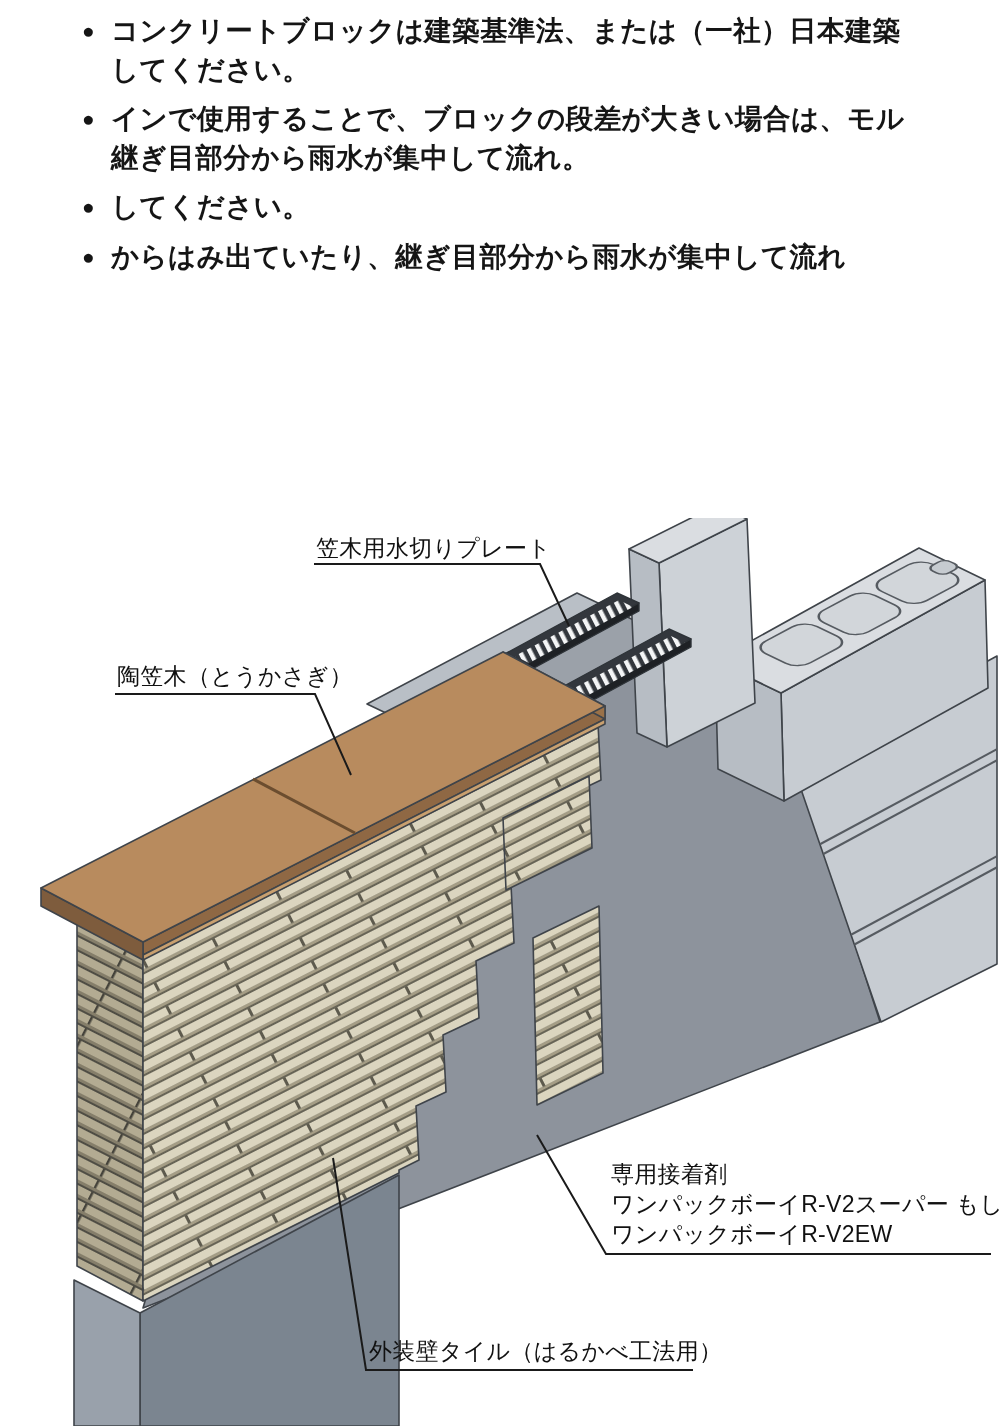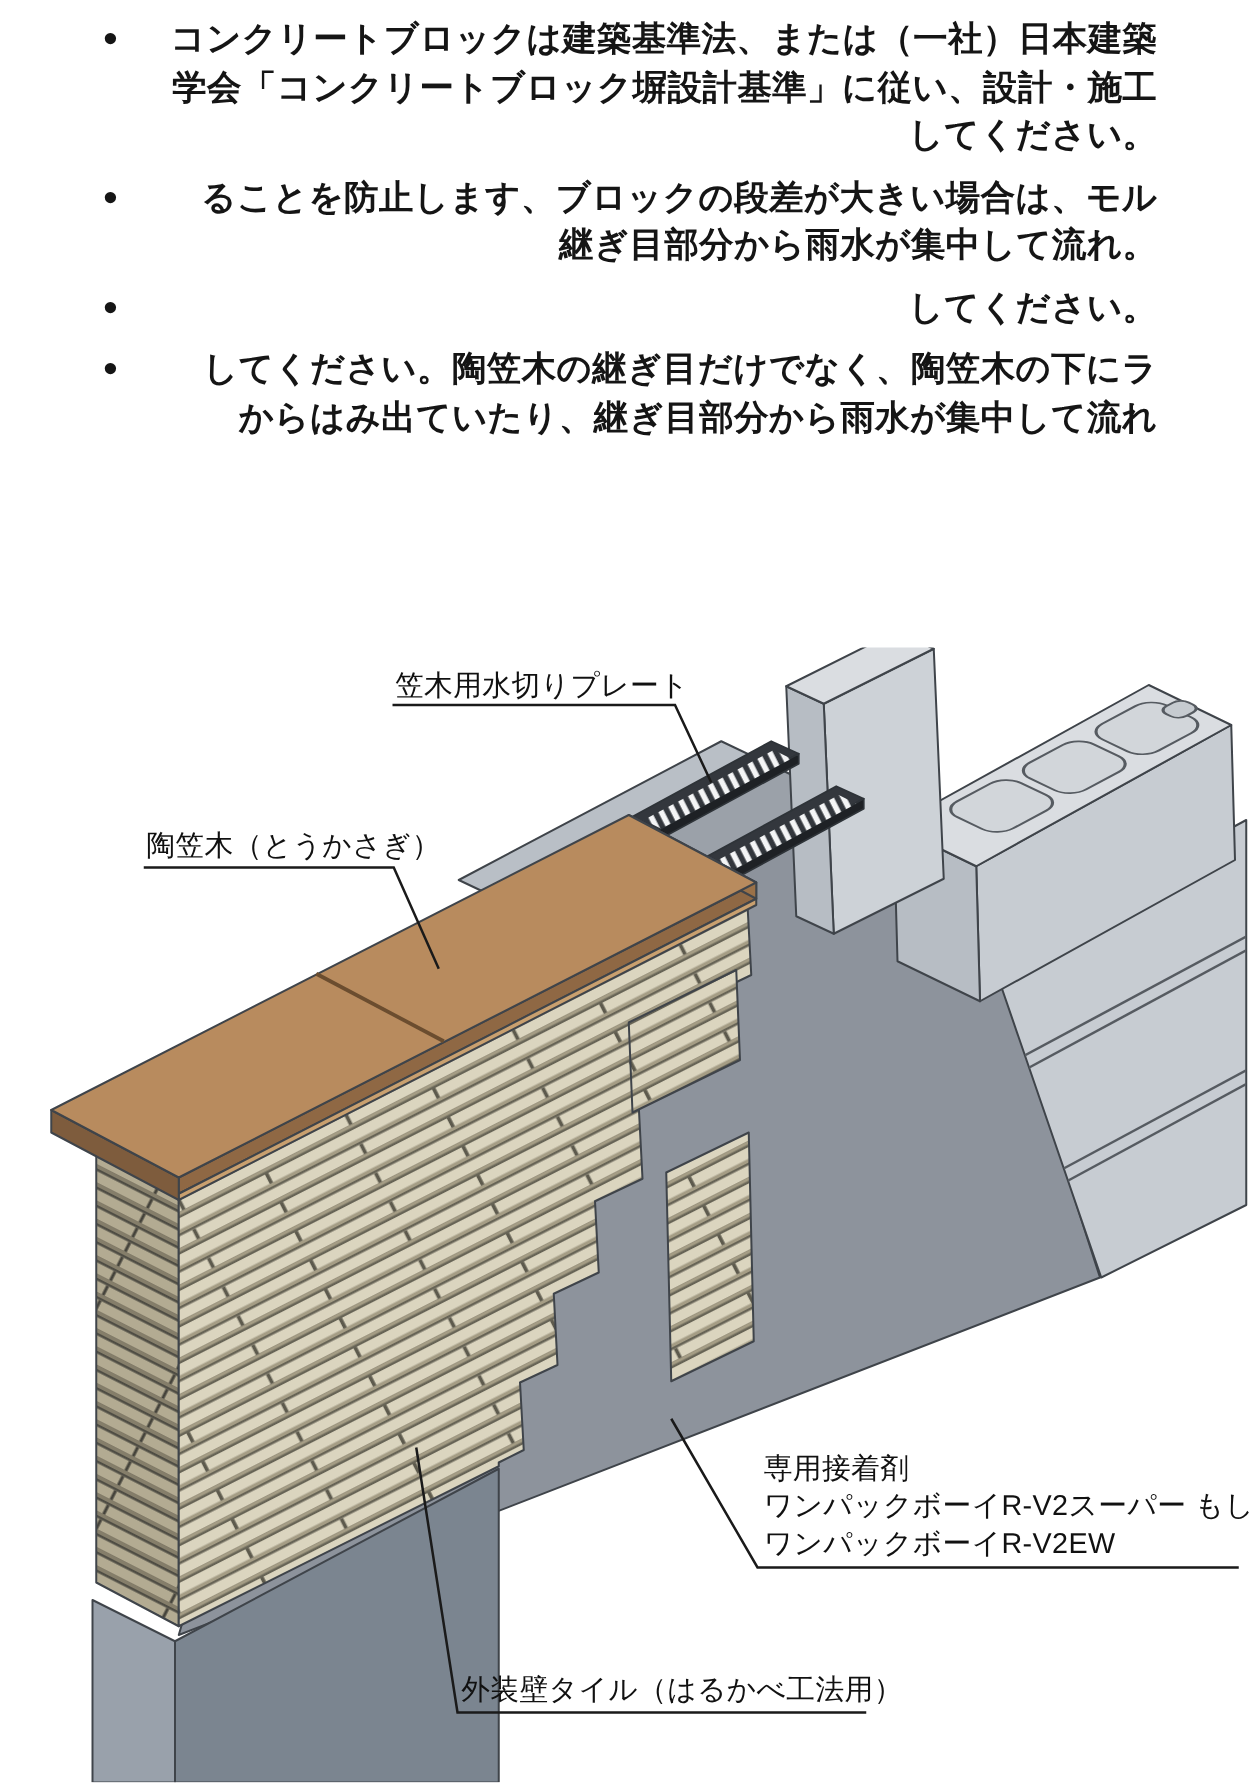--- a/index.html
+++ b/index.html
@@ -3,54 +3,52 @@
 <meta charset="utf-8">
 <style>
   html,body{margin:0;padding:0;background:#fff;}
   #page{position:relative;width:1000px;height:1426px;background:#ffffff;overflow:hidden;
         font-family:"Liberation Sans","DejaVu Sans",sans-serif;color:#111;}
   
   #notes{position:absolute;top:12px;left:84px;width:842px;}
   .note{position:relative;padding-left:27px;font-size:27.5px;line-height:38.5px;
         font-weight:bold;letter-spacing:0.4px;margin-bottom:11px;color:#151515;}
   .note .bullet{position:absolute;left:-2px;top:0px;font-size:21px;line-height:38.5px;}
-  .note .ln{white-space:nowrap;text-align:right;}
+  .note .ln{white-space:nowrap;}
   
   #diagram{position:absolute;top:518px;left:0px;width:1000px;height:908px;margin-left:33px;}
   svg{display:block;}
   .edge{stroke:#3f444a;stroke-width:1.6;stroke-linejoin:round;}
   .edge2{stroke:#2e3338;stroke-width:1.4;stroke-linejoin:round;}
   .joint{stroke:#565b61;stroke-width:2;fill:none;}
   .leader{stroke:#1a1a1a;stroke-width:2;fill:none;}
   .lbl{font-size:23px;fill:#111;letter-spacing:0.3px;}
 </style>
 </head>
 <body>
 
 <div id="page">
 
   <div id="notes">
     <div class="note">
       <span class="bullet">●</span>
       <div class="ln">コンクリートブロックは建築基準法、または（一社）日本建築</div>
-      <div class="ln">学会「コンクリートブロック塀設計基準」に従い、設計・施工</div>
       <div class="ln">してください。</div>
     </div>
     <div class="note">
       <span class="bullet">●</span>
-      <div class="ln">ることを防止します、ブロックの段差が大きい場合は、モル</div>
+      <div class="ln">インで使用することで、ブロックの段差が大きい場合は、モル</div>
       <div class="ln">継ぎ目部分から雨水が集中して流れ。</div>
     </div>
     <div class="note">
       <span class="bullet">●</span>
       <div class="ln">してください。</div>
     </div>
     <div class="note">
       <span class="bullet">●</span>
-      <div class="ln">してください。陶笠木の継ぎ目だけでなく、陶笠木の下にラ</div>
       <div class="ln">からはみ出ていたり、継ぎ目部分から雨水が集中して流れ</div>
     </div>
   </div>
 
   <div id="diagram">
   <svg width="1000" height="908" viewBox="0 0 1000 908">
     <defs>
       <pattern id="pt-slat" patternUnits="userSpaceOnUse" width="150" height="26" patternTransform="rotate(-27)">
         <rect x="0" y="0" width="150" height="26" fill="#676456"></rect>
         <rect x="0" y="2" width="150" height="8.5" fill="#dbd5bf"></rect>

